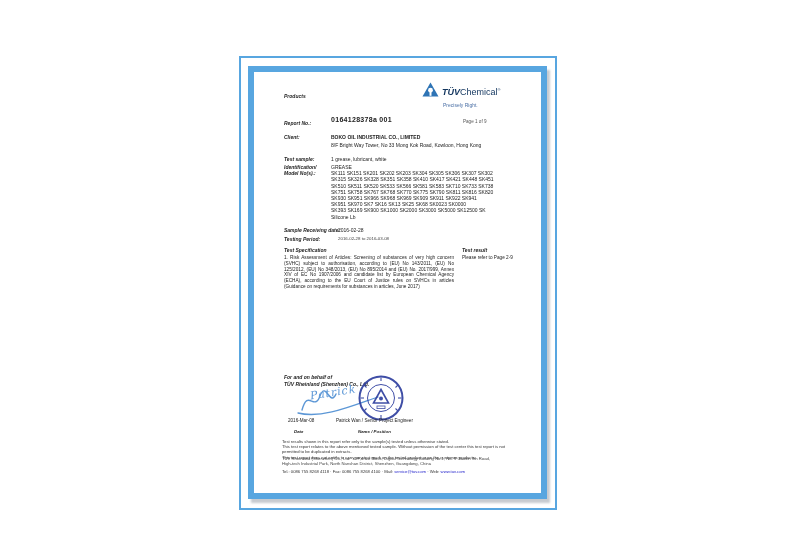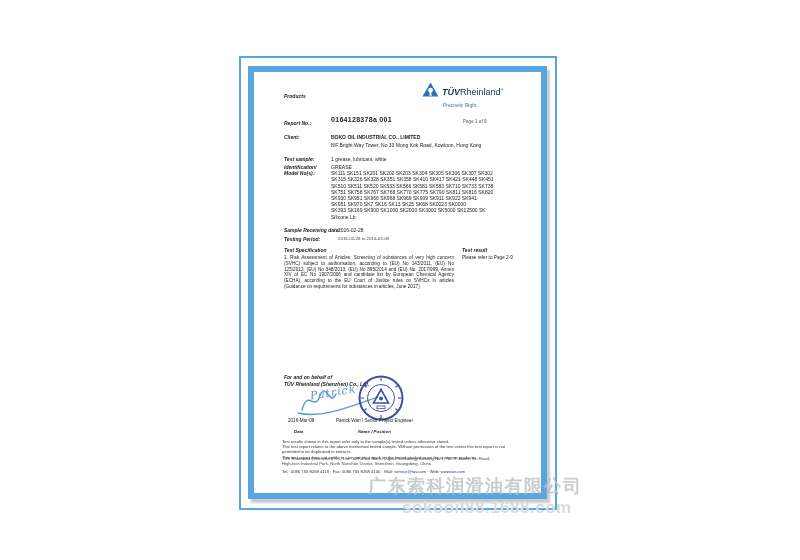--- a/index.html
+++ b/index.html
@@ -59,21 +59,21 @@
 
       <div class="logo">
         <div class="logo-row">
           <span>
             <svg width="17" height="15" viewBox="0 0 24 21">
               <path d="M12 0.5 L23.3 20.5 L0.7 20.5 Z" fill="#2e74b5"></path>
               <circle cx="12" cy="11.5" r="3.4" fill="#ffffff"></circle>
               <rect x="10.6" y="13" width="2.8" height="6.4" fill="#ffffff"></rect>
             </svg>
           </span>
-          <span class="logo-text"><b>TÜV</b><span>Rheinland</span><span class="logo-reg">®</span></span>
+          <span class="logo-text"><b>TÜV</b><span>Chemical</span><span class="logo-reg">®</span></span>
         </div>
         <div class="logo-tagline">Precisely Right.</div>
       </div>
 
       <div class="val page-ind">Page 1 of 9</div>
 
       <div class="lbl" style="left:30px;top:48px;">Report No.:</div>
       <div class="val report-no">0164128378a 001</div>
 
       <div class="lbl" style="left:30px;top:62px;">Client:</div>
@@ -148,16 +148,14 @@
 This test report does not entitle to carry any test mark on the tested product or on the customer products.</div>
       <div class="fineprint" style="left:28px;top:384px;width:240px;color:#444;">TÜV Rheinland (Shenzhen) Co., Ltd. · 4/F, East Block, Digital Technology Building No.1, No. 9 Gaoxin 9th Road,
 High-tech Industrial Park, North Nanshan District, Shenzhen, Guangdong, China</div>
       <div class="contact">
         <span>Tel.: 0086 755 8268 4118 · Fax: 0086 755 8268 4100 · Mail: </span><span class="link">service@tuv.com</span><span> · Web: </span><span class="link">www.tuv.com</span>
       </div>
 
     </div>
   </div>
 
-  <div class="wm-cn">广东索科润滑油有限公司</div>
-  <div class="wm-url">sokooil88.1688.com</div>
 
 </div>
 
 </body></html>

